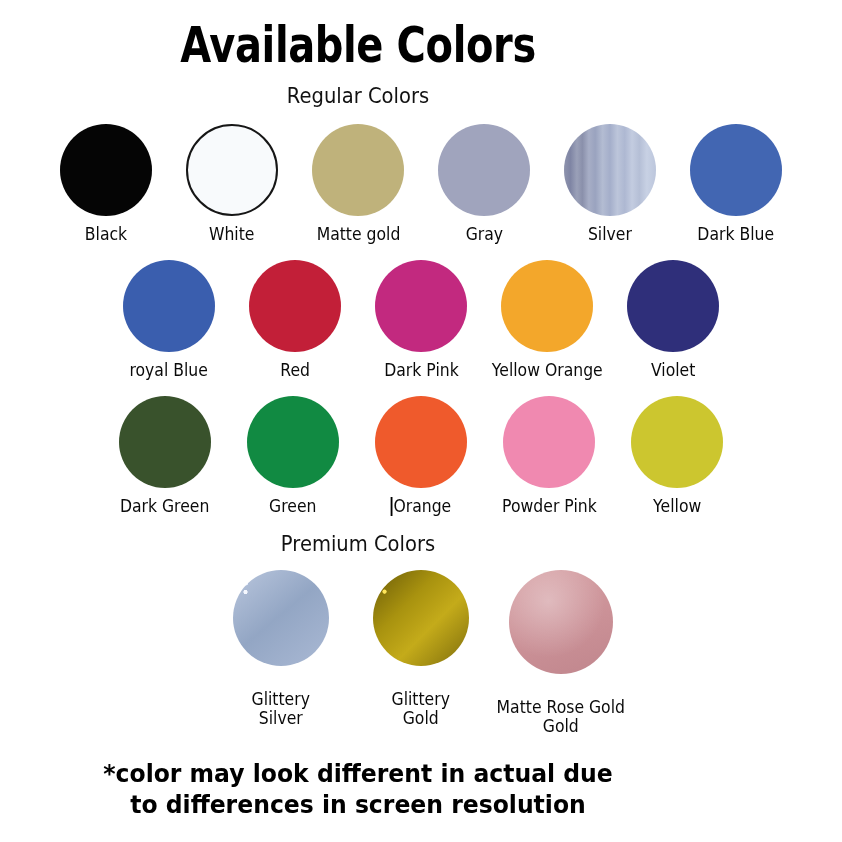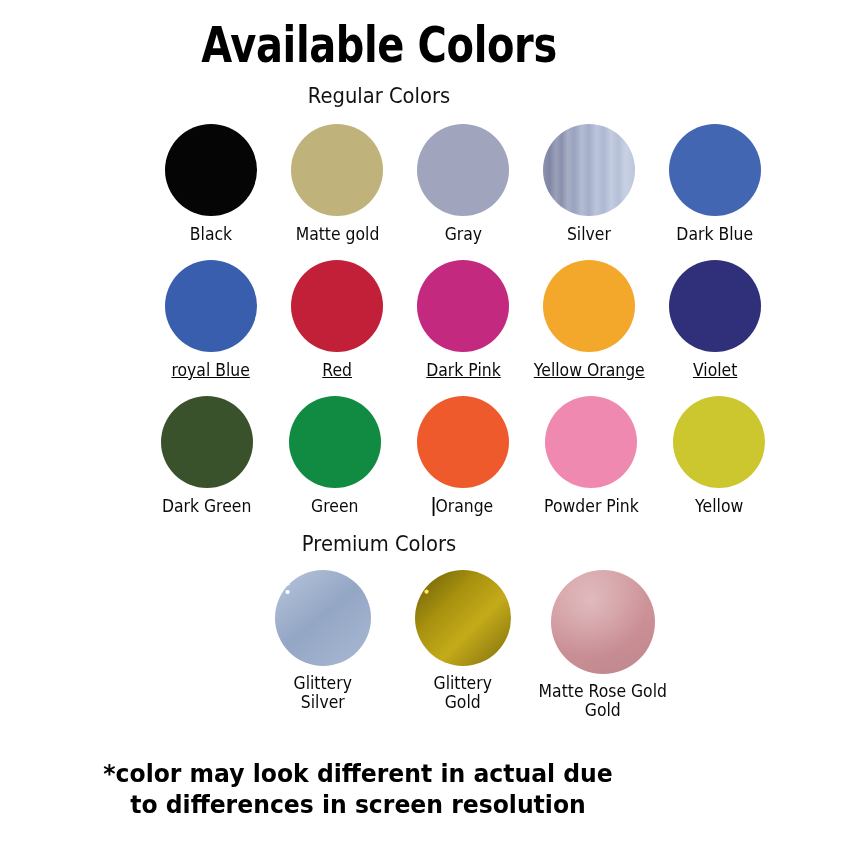--- a/index.html
+++ b/index.html
@@ -13,21 +13,20 @@
     font-family: "DejaVu Sans", sans-serif;
     overflow: hidden;
     position: relative;
   }
 
   .page {
     width: 716px;
     height: 842px;
     position: relative;
     box-sizing: border-box;
-    padding-left: 42px;
   }
 
   
   .main-title {
     text-align: center;
     font-family: "DejaVu Sans", sans-serif;
     font-weight: bold;
     font-size: 50px;
     line-height: 1;
     letter-spacing: -0.5px;
@@ -52,33 +51,33 @@
   .section-title.premium { padding-top: 0px; }
 
   
   .row {
     display: flex;
     justify-content: center;
     align-items: flex-start;
     width: 842px;
   }
   .row-1 { margin-top: 16px; }
-  .row-2 { margin-top: 16px; text-decoration: underline; }
+  .row-2 { margin-top: 16px; }
   .row-3 { margin-top: 16px; }
   .row-premium { margin-top: 14px; }
 
   .swatch-cell {
     display: flex;
     flex-direction: column;
     align-items: center;
     position: relative;
   }
   .row-1 .swatch-cell, .row-2 .swatch-cell { width: 126px; }
   .row-3 .swatch-cell { width: 128px; }
-  .row-premium .swatch-cell { width: 140px; }
+  .row-premium .swatch-cell { width: 140px; gap: 16px; }
 
   .swatch {
     border-radius: 50%;
     background-repeat: no-repeat;
     position: relative;
     flex: none;
   }
   .row-1 .swatch, .row-2 .swatch { width: 92px; height: 92px; }
   .row-3 .swatch { width: 92px; height: 92px; }
   .row-premium .swatch { width: 96px; height: 96px; }
@@ -200,20 +199,24 @@
   <h1 class="main-title">Available Colors</h1>
 
   <h2 class="section-title regular">Regular Colors</h2>
 
   <div class="row row-1">
     <div class="swatch-cell">
       <div class="swatch" style="background-color: rgb(5, 5, 5);"></div>
       <div class="swatch-label">Black</div>
     </div>
     <div class="swatch-cell">
+      <div class="swatch outlined" style="background-color: rgb(248, 250, 252);"></div>
+      <div class="swatch-label">White</div>
+    </div>
+    <div class="swatch-cell">
       <div class="swatch" style="background-color: rgb(191, 178, 123);"></div>
       <div class="swatch-label">Matte gold</div>
     </div>
     <div class="swatch-cell">
       <div class="swatch" style="background-color: rgb(160, 164, 189);"></div>
       <div class="swatch-label">Gray</div>
     </div>
     <div class="swatch-cell">
       <div class="swatch tex-silver"></div>
       <div class="swatch-label">Silver</div>

